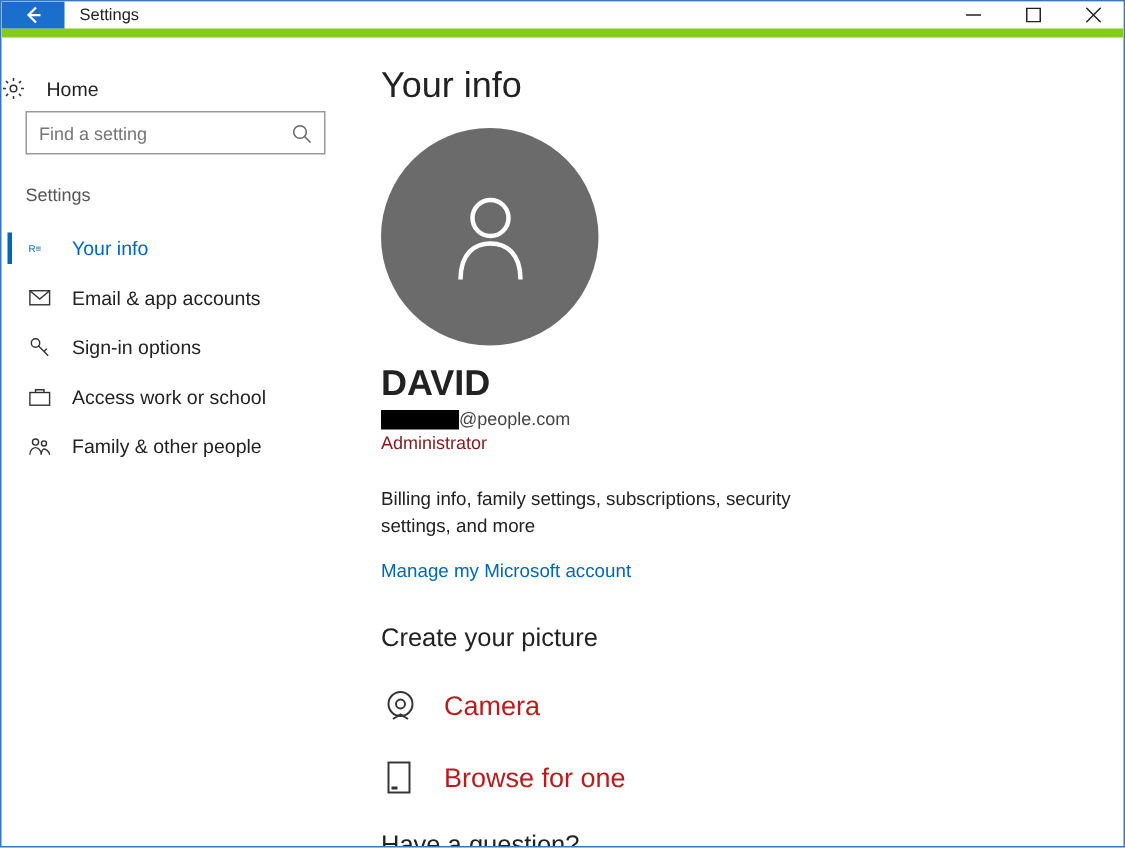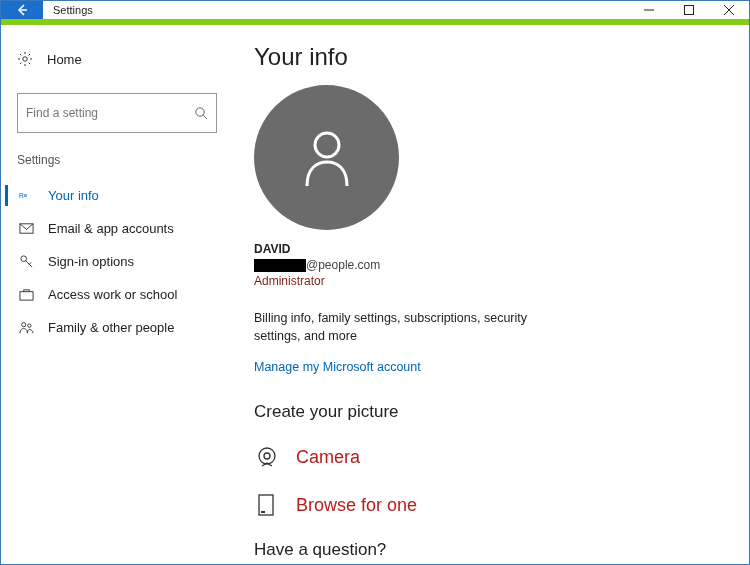--- a/index.html
+++ b/index.html
@@ -8,46 +8,46 @@
     .titlebar { height: 24px; background: #fff; display: flex; align-items: stretch; border-bottom: 6px solid #84cc16; }
     .back-btn { width: 42px; background: #1a6fca; color: #fff; display: flex; align-items: center; justify-content: center; cursor: pointer; }
     .title-text { padding: 0 10px; font-size: 11px; display: flex; align-items: center; color: #222; }
     .spacer { flex: 1; }
     .win-btn { width: 40px; display: flex; align-items: center; justify-content: center; cursor: pointer; }
     .win-btn svg { width: 10px; height: 10px; }
     
     .content-area { display: flex; height: calc(100% - 24px); }
     
     .sidebar { width: 235px; padding: 20px 0 0 0; }
-    .home-row { display: flex; align-items: center; padding: 6px 16px; margin-bottom: 20px; cursor: pointer; }
+    .home-row { display: flex; align-items: center; padding: 6px 0; margin-bottom: 1px; cursor: pointer; }
     .home-row .icon { width: 16px; height: 16px; margin-right: 14px; color: #333; }
     .home-row .label { font-size: 13px; color: #222; }
     
-    .search-wrap { margin: 0 19px 20px 16px; border: 1px solid #999; height: 40px; display: flex; align-items: center; padding: 0 8px; }
+    .search-wrap { margin: 0 19px 20px 16px; border: 1px solid #999; height: 29px; display: flex; align-items: center; padding: 0 8px; }
     .search-wrap input { border: none; outline: none; flex: 1; font-size: 12px; background: transparent; }
     .search-wrap .sicon { width: 14px; height: 14px; color: #666; }
     
     .section-label { font-size: 12px; color: #555; padding: 0 16px 12px 16px; }
     
     .nav-item { display: flex; align-items: center; padding: 9px 16px 9px 18px; cursor: pointer; font-size: 13px; color: #222; position: relative; }
     .nav-item .icon { width: 15px; height: 15px; margin-right: 14px; color: #333; flex-shrink: 0; }
     .nav-item.active { color: #0067b8; }
     .nav-item.active .icon { color: #0067b8; }
     .nav-item.active::before { content: ''; position: absolute; left: 4px; top: 6px; bottom: 6px; width: 3px; background: #0067b8; }
     
     .main { flex: 1; padding: 18px 30px 0 18px; overflow-y: auto; position: relative; }
     .main::-webkit-scrollbar { width: 6px; }
     .main::-webkit-scrollbar-thumb { background: #bbb; }
     
     .h1 { font-size: 24px; font-weight: 300; margin-bottom: 14px; color: #222; }
     
     .avatar-circle { width: 145px; height: 145px; border-radius: 50%; background: #6b6b6b; display: flex; align-items: center; justify-content: center; margin-bottom: 12px; }
     .avatar-circle svg { width: 50px; height: 60px; }
     
-    .username { font-size: 12px; font-weight: 600; color: #222; margin-bottom: 2px; }
+    .username { font-size: 24px; font-weight: 600; color: #222; margin-bottom: 2px; }
     .email-row { display: flex; align-items: center; margin-bottom: 2px; }
     .redacted { width: 52px; height: 13px; background: #000; display: inline-block; }
     .email-domain { font-size: 12px; color: #444; }
     .role { font-size: 12px; color: #7f1d1d; margin-bottom: 22px; }
     
     .desc { font-size: 12.5px; color: #222; max-width: 310px; line-height: 1.4; margin-bottom: 12px; }
     .link { font-size: 12.5px; color: #0067b8; cursor: pointer; display: inline-block; margin-bottom: 28px; }
     
     .h2 { font-size: 17px; font-weight: 400; color: #222; margin-bottom: 22px; }
     

